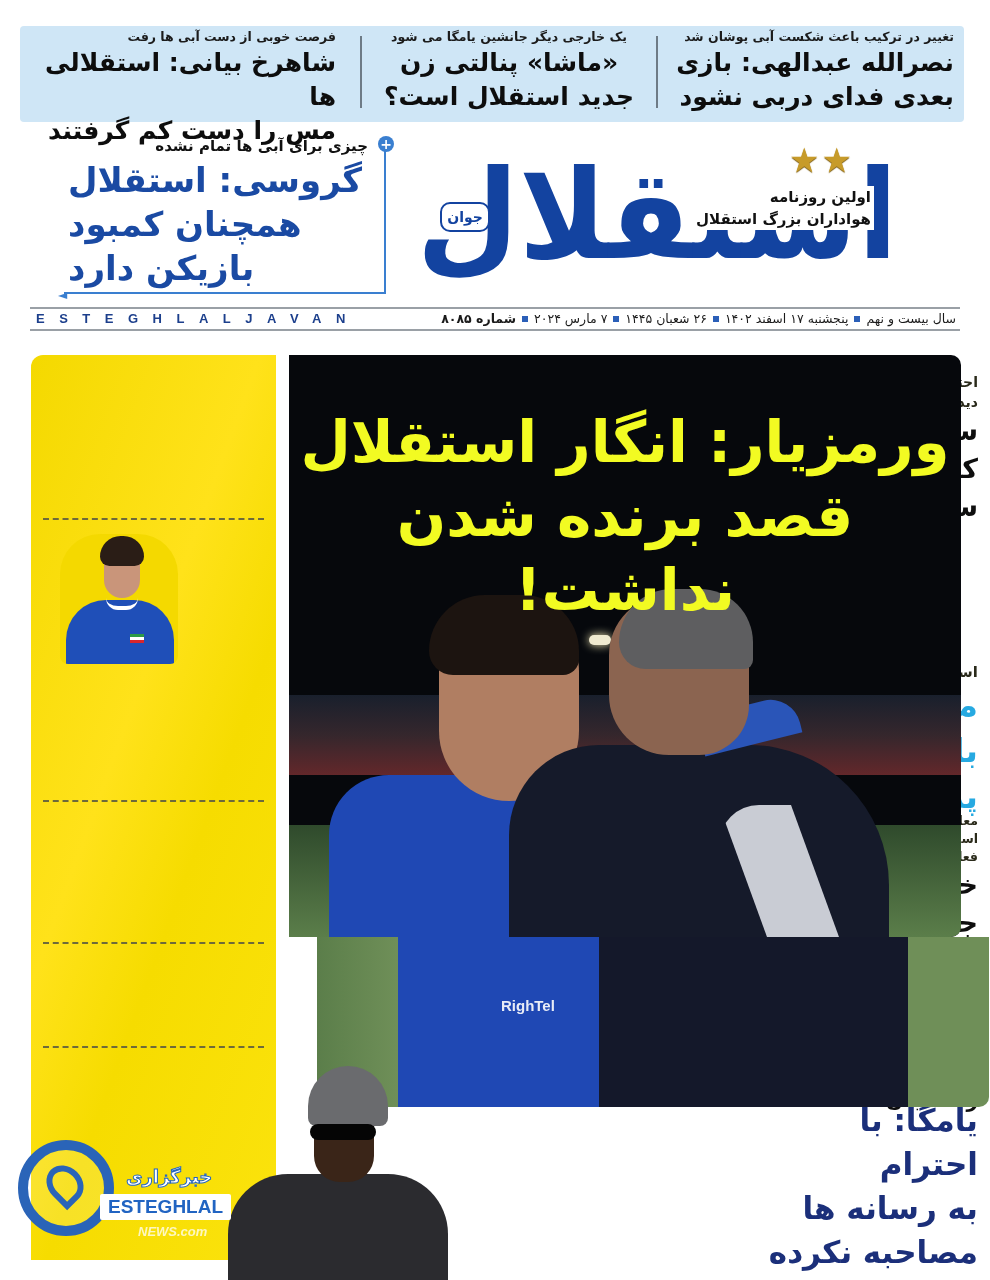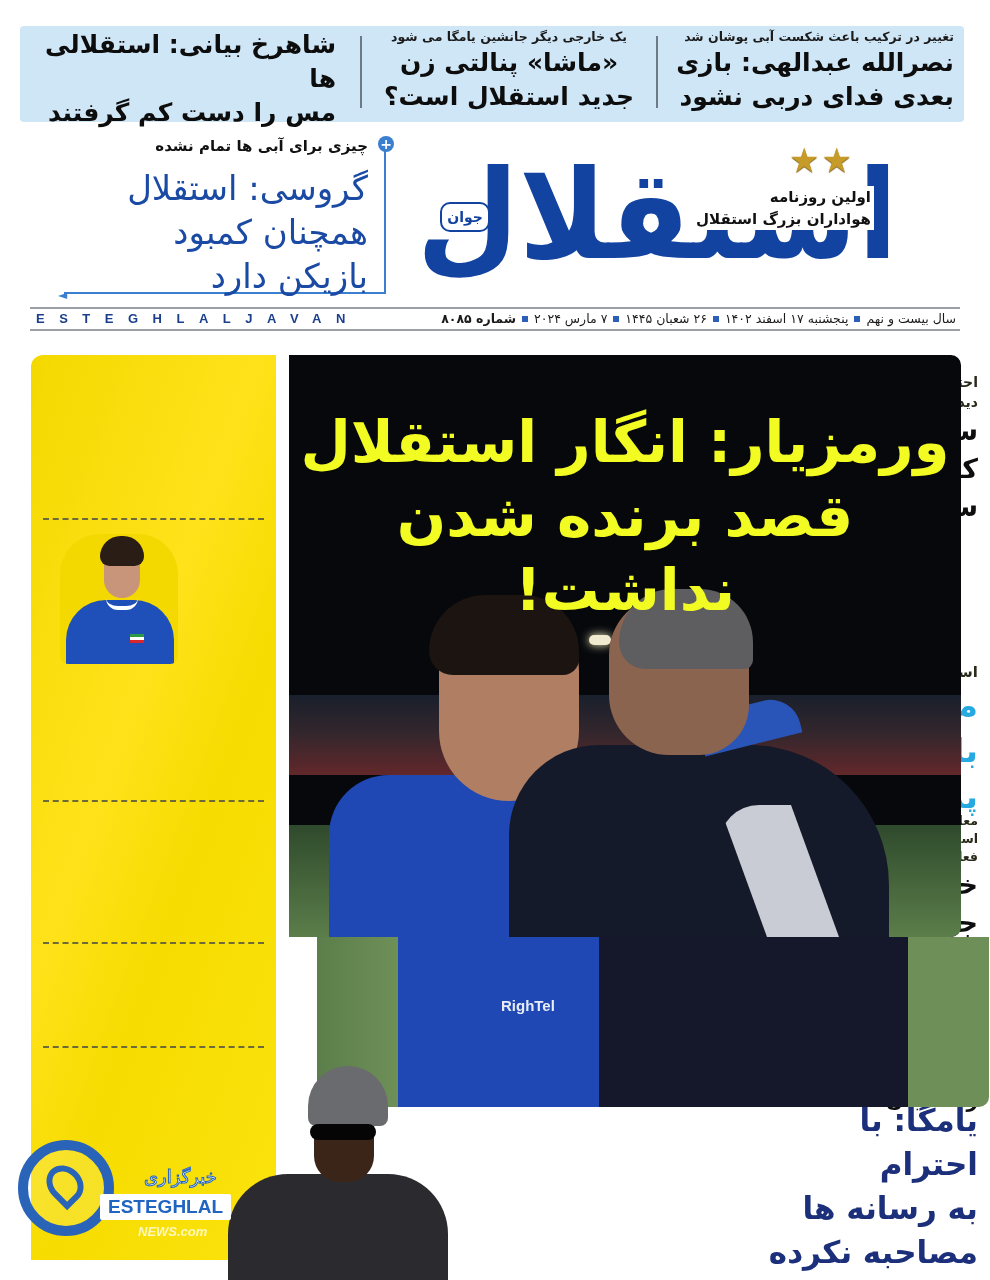--- a/index.html
+++ b/index.html
@@ -42,22 +42,22 @@
   .feature-box { position: absolute; left: 58px; top: 136px; width: 330px; height: 160px; }
   .feature-box .fb-line-v { position: absolute; right: 2px; top: 14px; width: 2px; height: 142px; background: #3a7fd0; }
   .feature-box .fb-line-h { position: absolute; left: 6px; right: 2px; bottom: 2px; height: 2px; background: #3a7fd0; }
   .feature-box .fb-arrow { position: absolute; left: 0; bottom: -5px; color: #3a7fd0; font-size: 12px; line-height: 12px; }
   .feature-box .fb-plus {
     position: absolute; right: -6px; top: 0; width: 16px; height: 16px; border-radius: 50%;
     background: #3a7fd0; color: #fff; font-size: 14px; font-weight: bold; text-align: center; line-height: 16px;
   }
   .feature-box .fb-kicker { position: absolute; right: 20px; top: 0; direction: rtl; font-size: 15px; font-weight: bold; color: #111; line-height: 20px; }
   .feature-box .fb-title {
-    position: absolute; right: 20px; top: 22px; width: 300px; direction: rtl; text-align: right;
-    font-size: 34px; font-weight: normal; color: #1a4aa3; line-height: 44px; letter-spacing: -0.5px; margin-top: 8px;
+    position: absolute; right: 20px; top: 22px; width: 300px; direction: rtl; text-align: left;
+    font-size: 34px; font-weight: bold; color: #1a4aa3; line-height: 44px; letter-spacing: -0.5px;
   }
 
   
   .dateline { position: absolute; left: 30px; top: 307px; width: 930px; height: 24px; border-top: 2px solid #9aa0a6; border-bottom: 2px solid #9aa0a6; }
   .brand-latin { position: absolute; left: 6px; top: 1px; font-family: "Liberation Sans", sans-serif; font-size: 13px; font-weight: bold; color: #1c3f8c; letter-spacing: 14.5px; line-height: 18px; }
   .date-info { position: absolute; right: 4px; top: 1px; direction: rtl; font-size: 12.5px; color: #1a1a1a; line-height: 18px; white-space: nowrap; display: flex; gap: 6px; align-items: center; }
   .date-info .bullet { display: inline-block; width: 6px; height: 6px; background: #2b5fb8; }
   .date-info .issue { font-weight: bold; }
 
   
@@ -120,40 +120,41 @@
   .wm-ball {
     position: absolute; left: 0; top: 0; width: 96px; height: 96px; border-radius: 50%;
     border: 10px solid #2a64b8; background: rgba(255,255,255,0.15);
   }
   .wm-pin { position: absolute; left: 30px; top: 24px; width: 34px; height: 40px; border: 6px solid #2a64b8; border-radius: 50% 50% 50% 0; transform: rotate(-45deg); }
   .wm-brand {
     position: absolute; left: 82px; top: 54px; height: 26px; padding: 0 8px;
     background: #ffffff; color: #2164c2; border-radius: 2px;
     font-family: "Liberation Sans", sans-serif; font-size: 19px; font-weight: bold; line-height: 26px;
   }
-  .wm-fa { position: absolute; left: 108px; top: 26px; direction: rtl; color: #ffffff; -webkit-text-stroke: 1px #2164c2; font-size: 18px; font-weight: normal; line-height: 22px; margin-left: 18px; }
+  .wm-fa { position: absolute; left: 108px; top: 26px; direction: rtl; color: #ffffff; -webkit-text-stroke: 1px #2164c2; font-size: 18px; font-weight: bold; line-height: 22px; }
   .wm-com { position: absolute; left: 120px; top: 84px; font-family: "Liberation Sans", sans-serif; font-size: 13px; font-weight: bold; color: rgba(255,255,255,0.75); line-height: 16px; font-style: italic; }
 </style>
 </head>
 <body>
 
 <div class="top-band">
   <div class="teaser t1">
     <div class="kicker">تغییر در ترکیب باعث شکست آبی پوشان شد</div>
     <div class="title">نصرالله عبدالهی: بازی</div>
     <div class="title">بعدی فدای دربی نشود</div>
   </div>
   <div class="vsep s1"></div>
   <div class="teaser t2">
     <div class="kicker">یک خارجی دیگر جانشین یامگا می شود</div>
     <div class="title">«ماشا» پنالتی زن</div>
     <div class="title">جدید استقلال است؟</div>
   </div>
   <div class="vsep s2"></div>
   <div class="teaser t3">
+    <div class="kicker">فرصت خوبی از دست آبی ها رفت</div>
     <div class="title">شاهرخ بیانی: استقلالی ها</div>
     <div class="title">مس را دست کم گرفتند</div>
   </div>
 </div>
 
 <div class="masthead">
   <div class="logo-word">استقلال</div>
   <div class="stars">
     <span class="star">★</span>
     <span class="star">★</span>

